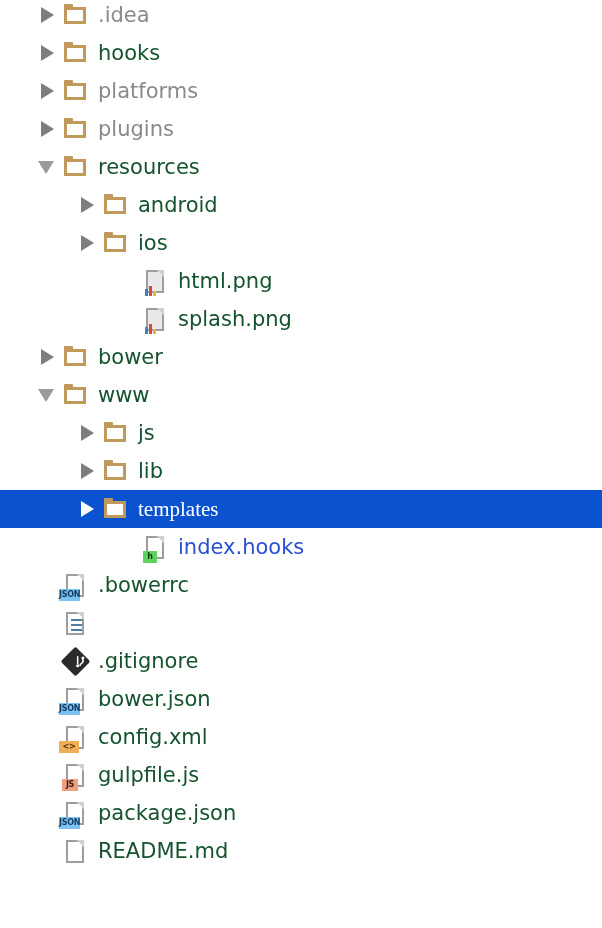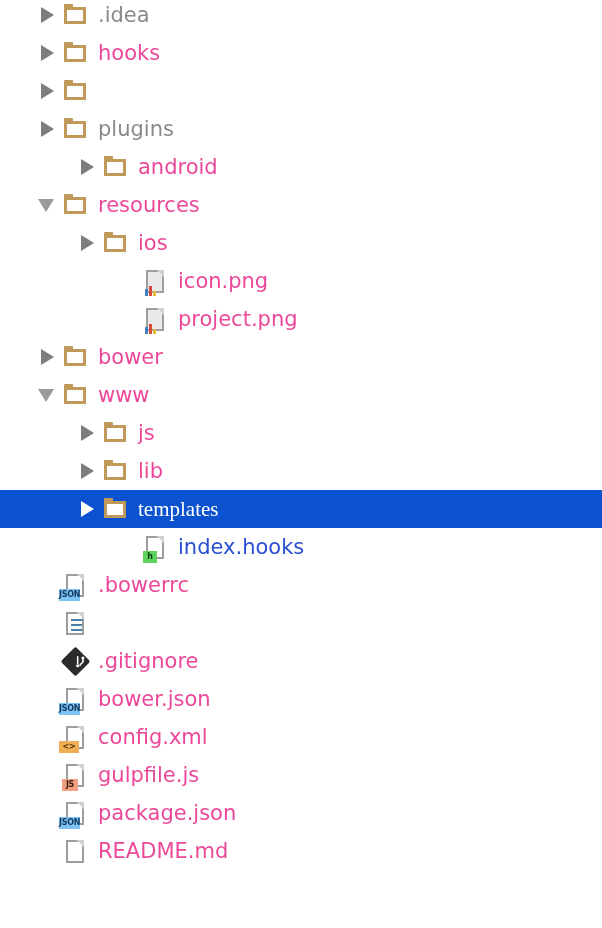--- a/index.html
+++ b/index.html
@@ -227,21 +227,21 @@
     background: #c9c6dd;
     display: block;
   }
   .ico-ionic .inner i:nth-child(1) { top: 5px; }
   .ico-ionic .inner i:nth-child(2) { top: 9px; }
   .ico-ionic .inner i:nth-child(3) { top: 13px; }
 
   
   .label {
     font-size: 21px;
-    color: #ec4899;
+    color: #14532d;
     line-height: 38px;
   }
   .label.dim      { color: #8a8a8a; }
   .label.blue     { color: #2a4fd0; }
   .label.orange   { color: #b4531a; }
   .row.selected .label { color: #ffffff; font-family: Liberation Serif, serif; }
 </style>
 </head>
 <body>
 
@@ -267,50 +267,51 @@
       <span class="label">hooks</span>
     </div>
     <div class="row">
       <div class="indent" style="width: 36px;"></div>
       <div class="twisty closed">
         <i></i>
       </div>
       <div class="icon">
         <span class="ico-folder"></span>
       </div>
+      <span class="label dim">platforms</span>
     </div>
     <div class="row">
       <div class="indent" style="width: 36px;"></div>
       <div class="twisty closed">
         <i></i>
       </div>
       <div class="icon">
         <span class="ico-folder"></span>
       </div>
       <span class="label dim">plugins</span>
     </div>
     <div class="row">
+      <div class="indent" style="width: 36px;"></div>
+      <div class="twisty open">
+        <i></i>
+      </div>
+      <div class="icon">
+        <span class="ico-folder"></span>
+      </div>
+      <span class="label">resources</span>
+    </div>
+    <div class="row">
       <div class="indent" style="width: 76px;"></div>
       <div class="twisty closed">
         <i></i>
       </div>
       <div class="icon">
         <span class="ico-folder"></span>
       </div>
       <span class="label">android</span>
-    </div>
-    <div class="row">
-      <div class="indent" style="width: 36px;"></div>
-      <div class="twisty open">
-        <i></i>
-      </div>
-      <div class="icon">
-        <span class="ico-folder"></span>
-      </div>
-      <span class="label">resources</span>
     </div>
     <div class="row">
       <div class="indent" style="width: 76px;"></div>
       <div class="twisty closed">
         <i></i>
       </div>
       <div class="icon">
         <span class="ico-folder"></span>
       </div>
       <span class="label">ios</span>
@@ -321,36 +322,36 @@
       <div class="icon">
         <span class="ico-doc png-doc">
           <span class="fold"></span>
         </span>
         <span class="img-bars">
           <i></i>
           <i></i>
           <i></i>
         </span>
       </div>
-      <span class="label">icon.png</span>
+      <span class="label">html.png</span>
     </div>
     <div class="row">
       <div class="indent" style="width: 116px;"></div>
       <div class="twisty none"></div>
       <div class="icon">
         <span class="ico-doc png-doc">
           <span class="fold"></span>
         </span>
         <span class="img-bars">
           <i></i>
           <i></i>
           <i></i>
         </span>
       </div>
-      <span class="label">project.png</span>
+      <span class="label">splash.png</span>
     </div>
     <div class="row">
       <div class="indent" style="width: 36px;"></div>
       <div class="twisty closed">
         <i></i>
       </div>
       <div class="icon">
         <span class="ico-folder"></span>
       </div>
       <span class="label">bower</span>

